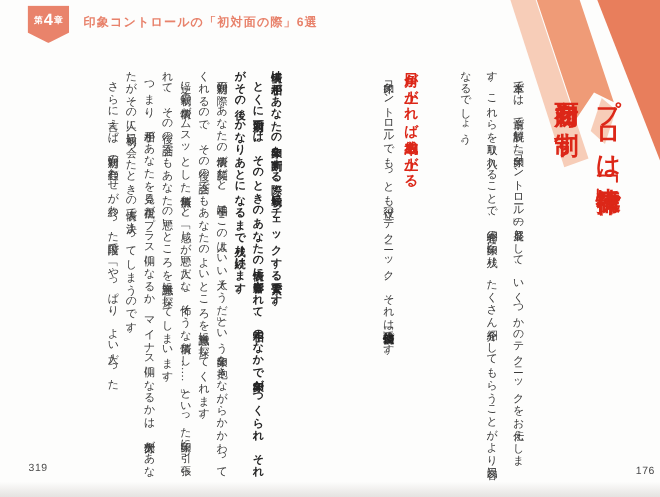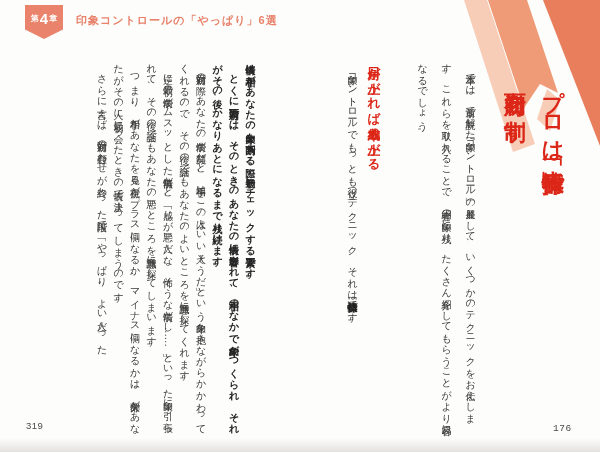--- a/index.html
+++ b/index.html
@@ -77,37 +77,37 @@
     font-family:"Liberation Sans","DejaVu Sans",sans-serif;
     font-weight:700;color:#262626;
   }
 
   
   .page-num{
     font-family:"Liberation Sans","DejaVu Sans",sans-serif;
     font-size:9.5px;color:#4a4a4a;letter-spacing:0.5px;
   }
   .pn-left{left:26px;top:420px;}
-  .pn-right{left:553px;top:423px;font-family:Liberation Mono, monospace;}
+  .pn-right{left:578px;top:423px;}
   .bottom-shade{
     left:0;right:0;bottom:0;height:14px;
     background:linear-gradient(to bottom, rgba(255,255,255,0), rgba(140,130,124,0.22));
   }
 </style>
 </head>
 <body>
 
 <div class="abs chapter-badge">
   <span class="inner">
     <span class="badge-small">第</span>
       <span class="badge-num">4</span>
       <span class="badge-small">章</span>
   </span>
 </div>
-<div class="abs chapter-title">印象コントロールの「やっぱり」6選</div>
+<div class="abs chapter-title">印象コントロールの「初対面の際」6選</div>
 
 <svg class="abs ribbons" viewBox="0 0 200 160">
   <polygon points="64,0 87,0 135,144 113,152" fill="#F7CDB8"></polygon>
   <polygon points="147,89 160,100 150,131 137,119" fill="#F7CDB8"></polygon>
   <polygon points="88,0 127,0 158,93 140,84 124,108" fill="#EF9B77"></polygon>
   <polygon points="143,0 200,0 200,146" fill="#E87E5C"></polygon>
 </svg>
 
 <div class="abs vert section-title">
   <span>プロは「表情操作」で</span>

